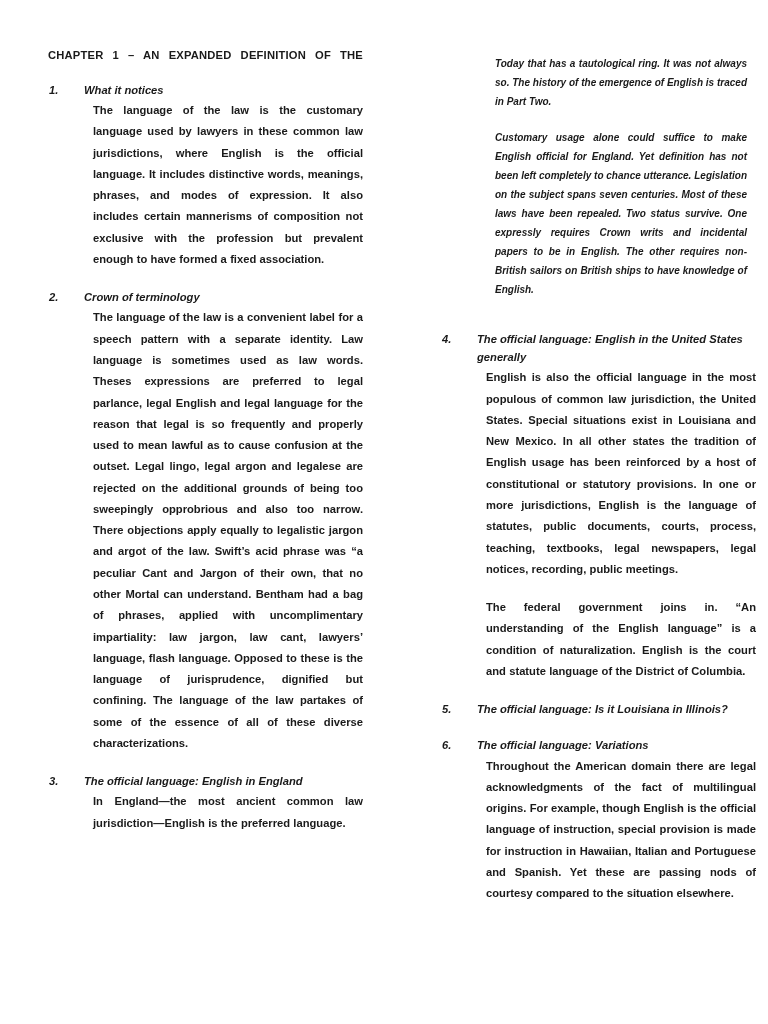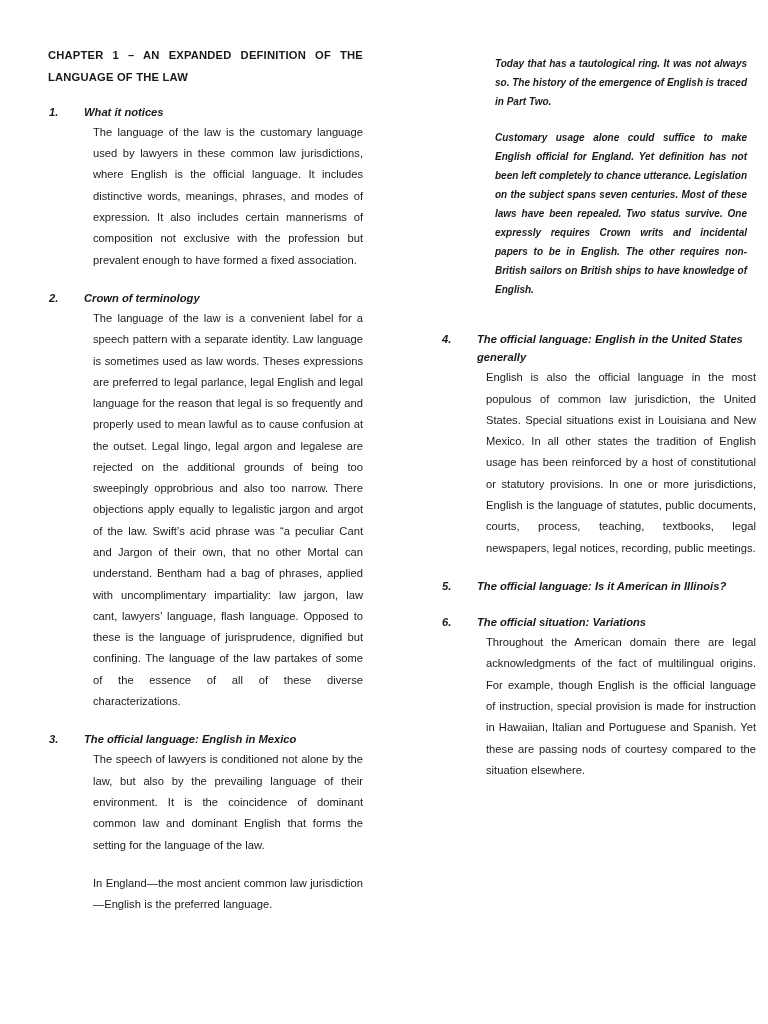--- a/index.html
+++ b/index.html
@@ -73,21 +73,21 @@
   }
   .section-head .num {
     position: absolute;
     left: 1px;
     top: 0;
     font-weight: bold;
     font-style: italic;
   }
 
   .para {
-    font-weight: normal;
+    font-weight: bold;
     font-size: 11.2px;
     line-height: 1.90;
     text-align: justify;
     text-align-last: left;
     margin: 0 0 0 0;
     padding-left: 45px;
     -webkit-hyphens: none;
     hyphens: none;
     word-spacing: 0.2px;
   }
@@ -120,21 +120,20 @@
 </head>
 <body>
 
 <div id="page">
   <div class="columns">
 
     <div class="col">
 
       <div class="chapter-title">
         <span class="tline1">CHAPTER 1 – AN EXPANDED DEFINITION OF THE</span>
-        <span class="tline2">LANGUAGE OF THE LAW</span>
       </div>
 
       <div class="section">
         <div class="section-head">
           <span class="num">1.</span>
           <span>What it notices</span>
         </div>
         <p class="para">The language of the law is the customary language used by lawyers in these common law jurisdictions, where English is the official language. It includes distinctive words, meanings, phrases, and modes of expression. It also includes certain mannerisms of composition not exclusive with the profession but prevalent enough to have formed a fixed association.</p>
       </div>
 
@@ -142,54 +141,54 @@
         <div class="section-head">
           <span class="num">2.</span>
           <span>Crown of terminology</span>
         </div>
         <p class="para">The language of the law is a convenient label for a speech pattern with a separate identity. Law language is sometimes used as law words. Theses expressions are preferred to legal parlance, legal English and legal language for the reason that legal is so frequently and properly used to mean lawful as to cause confusion at the outset. Legal lingo, legal argon and legalese are rejected on the additional grounds of being too sweepingly opprobrious and also too narrow. There objections apply equally to legalistic jargon and argot of the law. Swift’s acid phrase was “a peculiar Cant and Jargon of their own, that no other Mortal can understand. Bentham had a bag of phrases, applied with uncomplimentary impartiality: law jargon, law cant, lawyers’ language, flash language. Opposed to these is the language of jurisprudence, dignified but confining. The language of the law partakes of some of the essence of all of these diverse characterizations.</p>
       </div>
 
       <div class="section">
         <div class="section-head">
           <span class="num">3.</span>
-          <span>The official language: English in Mexico</span>
+          <span>The official language: English in England</span>
         </div>
-        <p class="para">The speech of lawyers is conditioned not alone by the law, but also by the prevailing language of their environment. It is the coincidence of dominant common law and dominant English that forms the setting for the language of the law.</p>
         <p class="para">In England—the most ancient common law jurisdiction—English is the preferred language.</p>
       </div>
 
     </div>
 
     <div class="col">
 
       <p class="lead-para">Today that has a tautological ring. It was not always so. The history of the emergence of English is traced in Part Two.</p>
       <p class="lead-para">Customary usage alone could suffice to make English official for England. Yet definition has not been left completely to chance utterance. Legislation on the subject spans seven centuries. Most of these laws have been repealed. Two status survive. One expressly requires Crown writs and incidental papers to be in English. The other requires non-British sailors on British ships to have knowledge of English.</p>
 
       <div class="spacer-22"></div>
 
       <div class="section">
         <div class="section-head">
           <span class="num">4.</span>
           <span>The official language: English in the United States generally</span>
         </div>
         <p class="para">English is also the official language in the most populous of common law jurisdiction, the United States. Special situations exist in Louisiana and New Mexico. In all other states the tradition of English usage has been reinforced by a host of constitutional or statutory provisions. In one or more jurisdictions, English is the language of statutes, public documents, courts, process, teaching, textbooks, legal newspapers, legal notices, recording, public meetings.</p>
+        <p class="para">The federal government joins in. “An understanding of the English language” is a condition of naturalization. English is the court and statute language of the District of Columbia.</p>
       </div>
 
       <div class="section">
         <div class="section-head">
           <span class="num">5.</span>
-          <span>The official language: Is it American in Illinois?</span>
+          <span>The official language: Is it Louisiana in Illinois?</span>
         </div>
       </div>
 
       <div class="section">
         <div class="section-head">
           <span class="num">6.</span>
-          <span>The official situation: Variations</span>
+          <span>The official language: Variations</span>
         </div>
         <p class="para">Throughout the American domain there are legal acknowledgments of the fact of multilingual origins. For example, though English is the official language of instruction, special provision is made for instruction in Hawaiian, Italian and Portuguese and Spanish. Yet these are passing nods of courtesy compared to the situation elsewhere.</p>
       </div>
 
     </div>
 
   </div>
 </div>
 
 </body></html>

